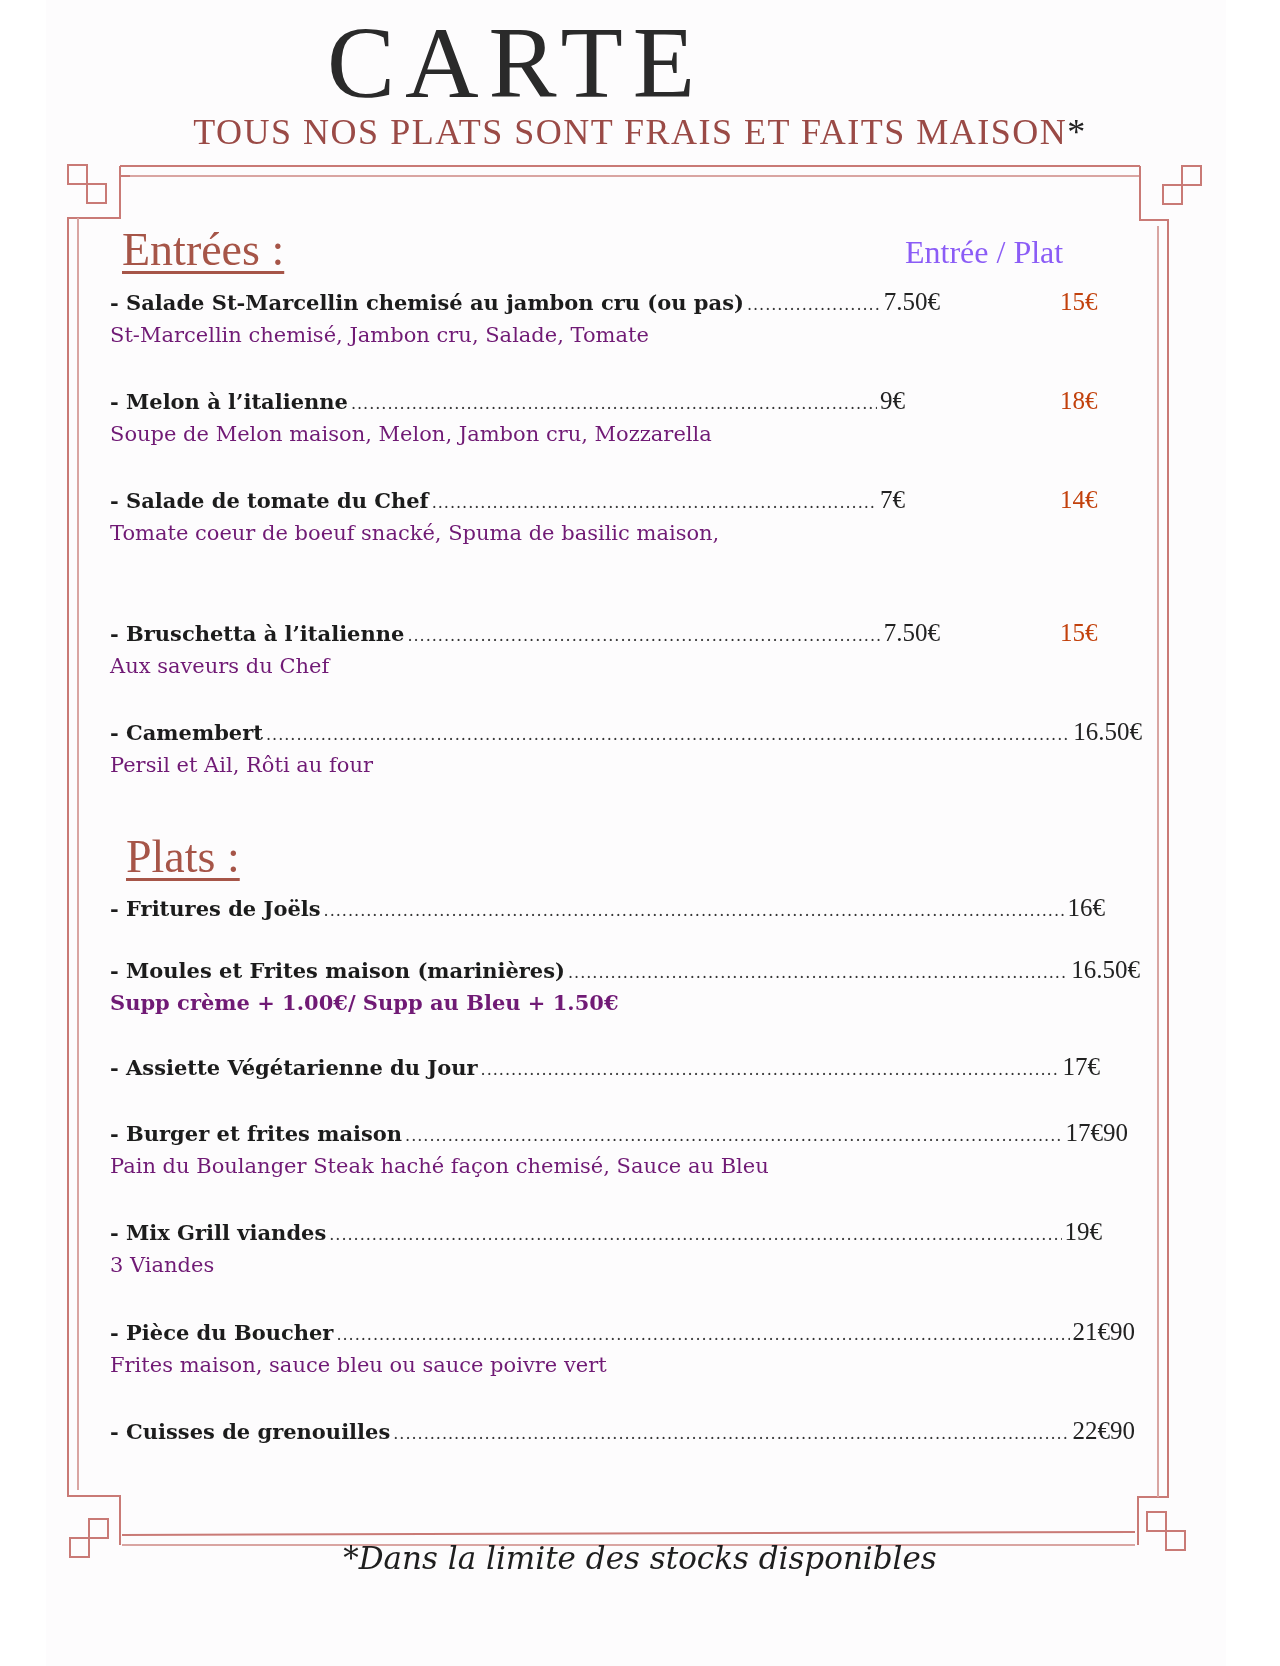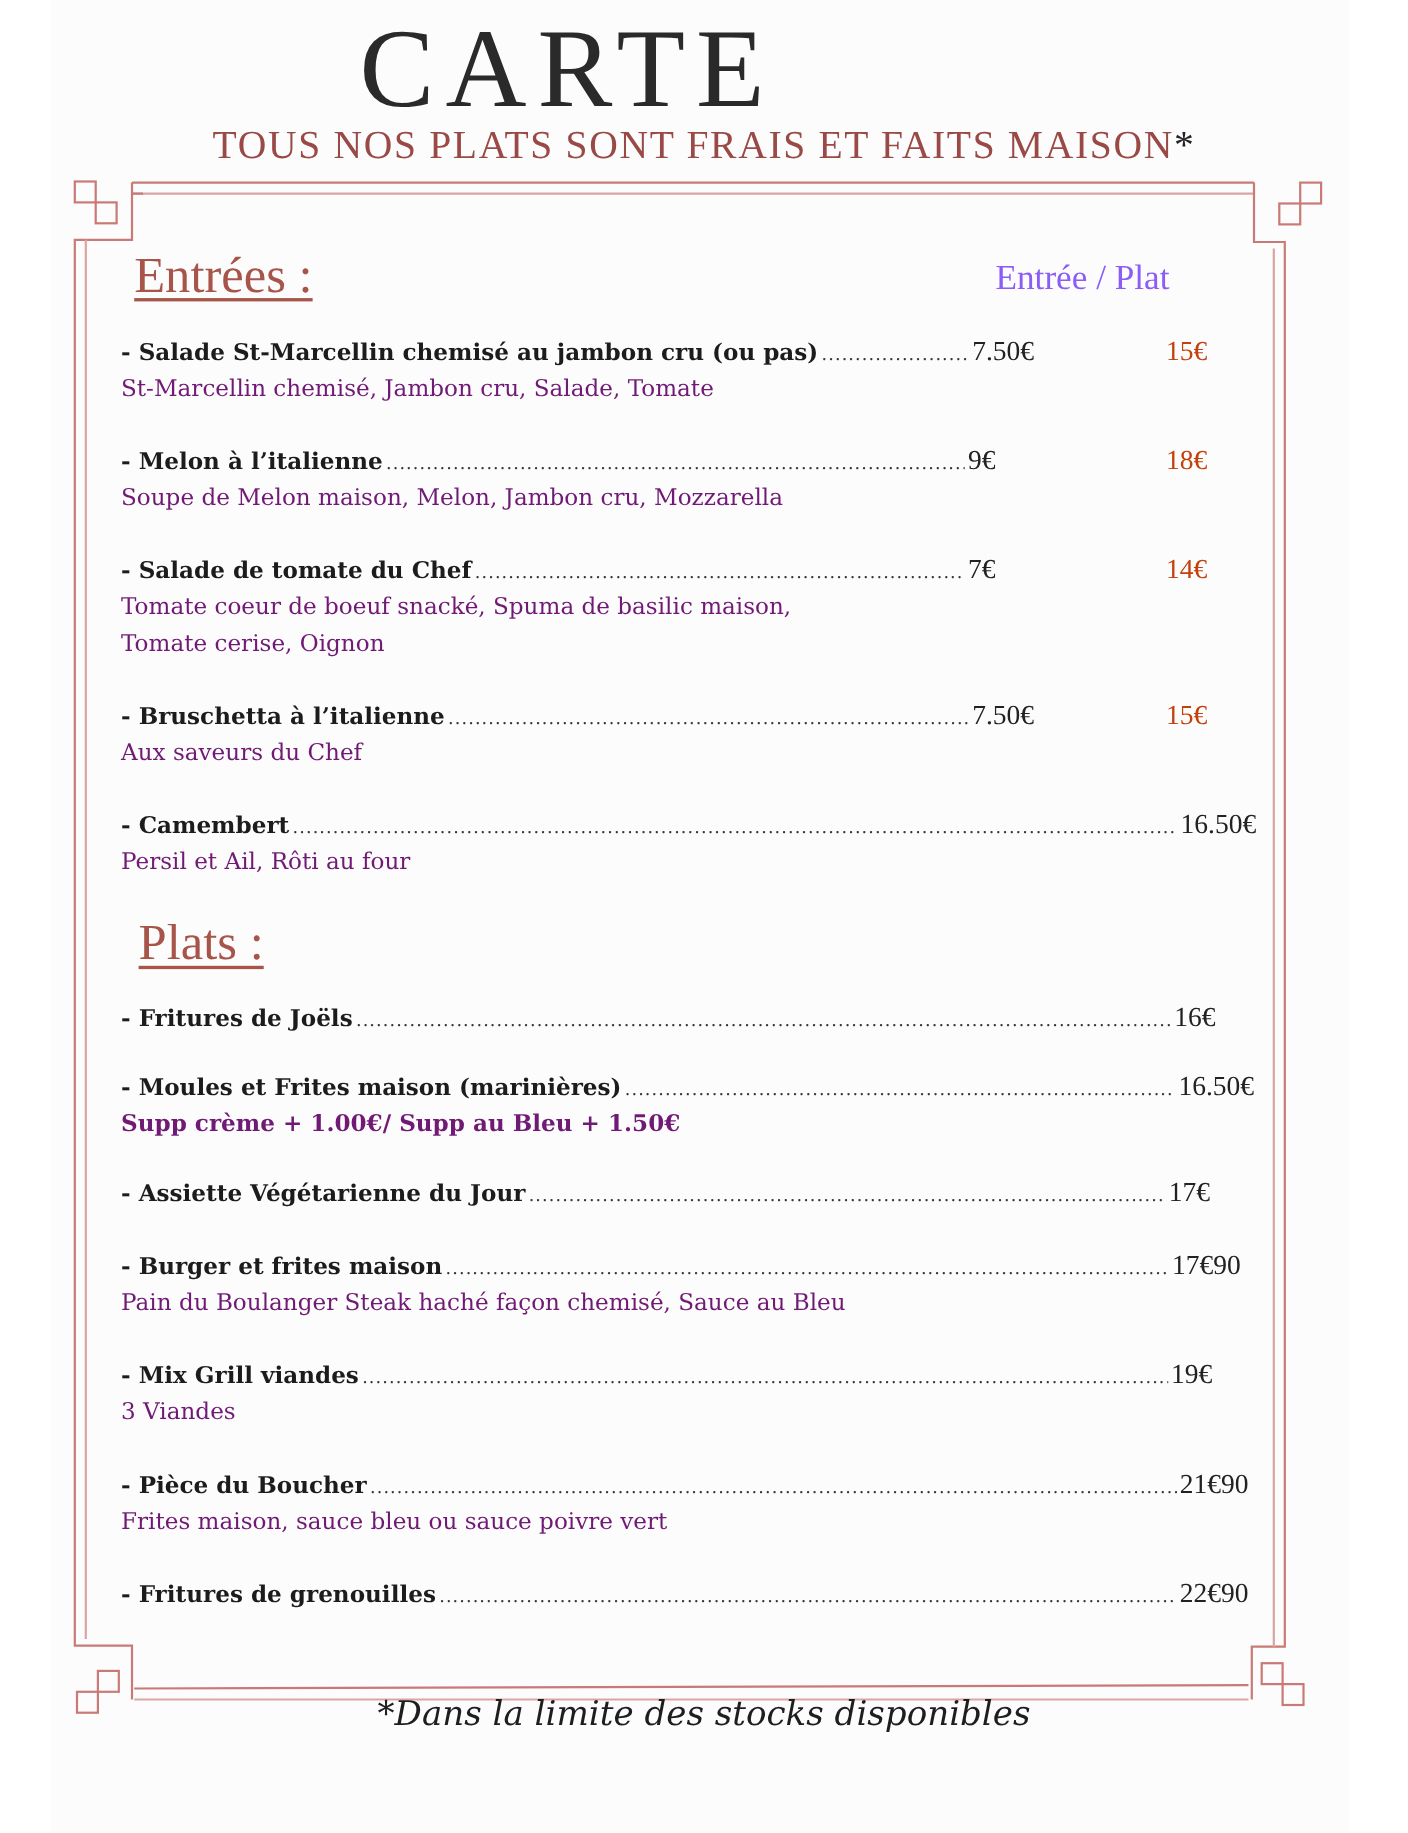--- a/index.html
+++ b/index.html
@@ -27,21 +27,21 @@
     svg.frame { position: absolute; left: 0; top: 0; }
     .section-title {
       position: absolute; font-family: "Liberation Serif", serif; font-size: 46px;
       color: #a65548; text-decoration: underline; text-decoration-thickness: 3px;
       text-underline-offset: 6px; line-height: 1;
     }
     .col-header {
       position: absolute; left: 905px; top: 236px; font-family: Liberation Serif, serif;
       font-size: 32px; color: #8b5cf6; line-height: 1;
     }
-    .item { position: absolute; left: 110px; width: 1030px; margin-top: 18px; }
+    .item { position: absolute; left: 110px; width: 1030px; }
     .item-line {
       display: flex; align-items: baseline; height: 32px; font-size: 22px; line-height: 32px;
     }
     .item-name { font-weight: bold; white-space: nowrap; font-family: "DejaVu Serif", serif; font-size: 21px; }
     .dots {
       flex: 1; margin: 0 3px; overflow: hidden; white-space: nowrap; color: #333;
       font-size: 16px; letter-spacing: 1px;
     }
     .dots::before { content: "............................................................................................................................................................................................................................................"; }
     .price { white-space: nowrap; font-family: "Liberation Serif", serif; font-size: 25px; color: #222; }
@@ -115,21 +115,20 @@
 </div>
 
 <div class="item" style="top:484px; width:795px;">
   <div class="item-line">
       <span class="item-name">- Salade de tomate du Chef</span>
       <span class="dots"></span>
       <span class="price">7€</span>
     </div>
   <span class="price-plat">14€</span>
   <div class="item-desc">Tomate coeur de boeuf snacké, Spuma de basilic maison,</div>
-  <div class="item-desc">Tomate cerise, Oignon</div>
 </div>
 
 <div class="item" style="top:617px; width:830px;">
   <div class="item-line">
       <span class="item-name">- Bruschetta à l’italienne</span>
       <span class="dots"></span>
       <span class="price">7.50€</span>
     </div>
   <span class="price-plat">15€</span>
   <div class="item-desc">Aux saveurs du Chef</div>
@@ -193,19 +192,19 @@
   <div class="item-line">
       <span class="item-name">- Pièce du Boucher</span>
       <span class="dots"></span>
       <span class="price">21€90</span>
     </div>
   <div class="item-desc">Frites maison, sauce bleu ou sauce poivre vert</div>
 </div>
 
 <div class="item" style="top:1415px; width:1025px;">
   <div class="item-line">
-      <span class="item-name">- Fritures de grenouilles</span>
+      <span class="item-name">- Cuisses de grenouilles</span>
       <span class="dots"></span>
       <span class="price">22€90</span>
     </div>
 </div>
 
 <div class="footnote">*Dans la limite des stocks disponibles</div>
 
 </body></html>

